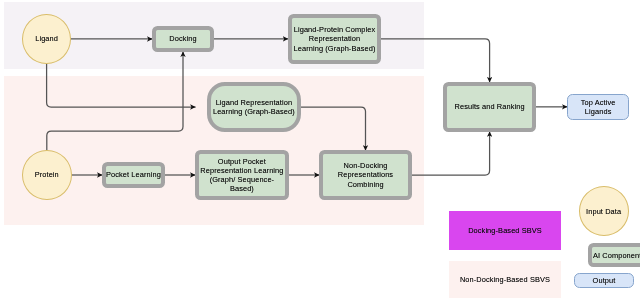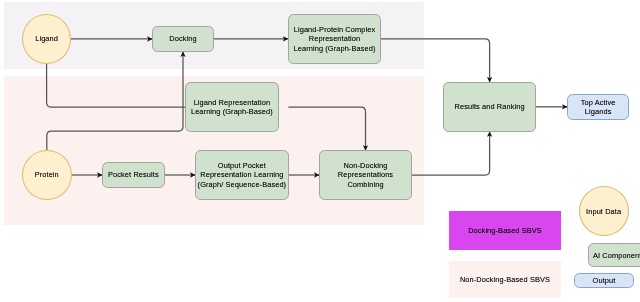--- a/index.html
+++ b/index.html
@@ -5,21 +5,21 @@
   html,body{margin:0;padding:0;}
   body{width:640px;height:302px;background:#ffffff;
        font-family:"Liberation Sans",sans-serif;overflow:hidden;}
   #stage{position:relative;width:640px;height:302px;}
   .panel{position:absolute;}
   .node{position:absolute;box-sizing:border-box;display:flex;
         align-items:center;justify-content:center;text-align:center;}
   .node span,.legbox span{display:block;transform:translateZ(0);
         line-height:1.24;letter-spacing:0.1px;color:#101010;font-size:7.4px;text-shadow:0 0 0.02px rgba(0,0,0,0.5);}
   .rect{border-radius:5.5px;}
-  .green{background:#d0e2ce;border:1px solid #a3a3a3;}
+  .green{background:#d0e2ce;border:4px solid #a3a3a3;}
   .yellow{background:#fcf0cf;border:1px solid #d9bd6a;border-radius:50%;}
   .blue{background:#d8e5f8;border:1px solid #87a5cd;}
   svg.edges{position:absolute;left:0;top:0;pointer-events:none;}
   .legbox{position:absolute;box-sizing:border-box;display:flex;
         align-items:center;justify-content:center;text-align:center;}
 </style>
 </head>
 <body>
 
 <div id="stage">
@@ -58,34 +58,34 @@
         <div>Ligand</div>
       </span>
     </div>
   <div class="node rect green" style="left: 287.78px; top: 14.06px; width: 93.47px; height: 49.8px;">
     <span>
         <div>Ligand-Protein Complex</div>
         <div>Representation</div>
         <div>Learning (Graph-Based)</div>
       </span>
     </div>
-  <div class="node rect green" style="left: 185px; top: 82.06px; width: 93.8px; height: 49.8px;">
+  <div class="node rect green" style="left: 207px; top: 82.06px; width: 93.8px; height: 49.8px; border-radius: 18px;">
     <span>
         <div>Ligand Representation</div>
         <div>Learning (Graph-Based)</div>
       </span>
     </div>
   <div class="node yellow" style="left: 21.86px; top: 149.86px; width: 49.8px; height: 50.12px;">
     <span>
         <div>Protein</div>
       </span>
     </div>
   <div class="node rect green" style="left: 101.94px; top: 162.25px; width: 62.92px; height: 25.53px;">
     <span>
-        <div>Pocket Results</div>
+        <div>Pocket Learning</div>
       </span>
     </div>
   <div class="node rect green" style="left: 194.97px; top: 150.06px; width: 93.89px; height: 49.8px;">
     <span>
         <div>Output Pocket</div>
         <div>Representation Learning</div>
         <div>(Graph/ Sequence-Based)</div>
       </span>
     </div>
   <div class="node rect green" style="left: 318.98px; top: 150.06px; width: 93.08px; height: 49.8px;">

